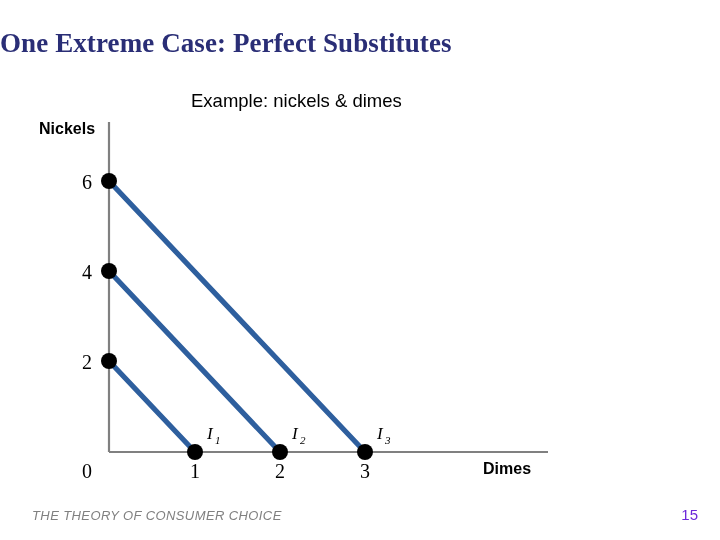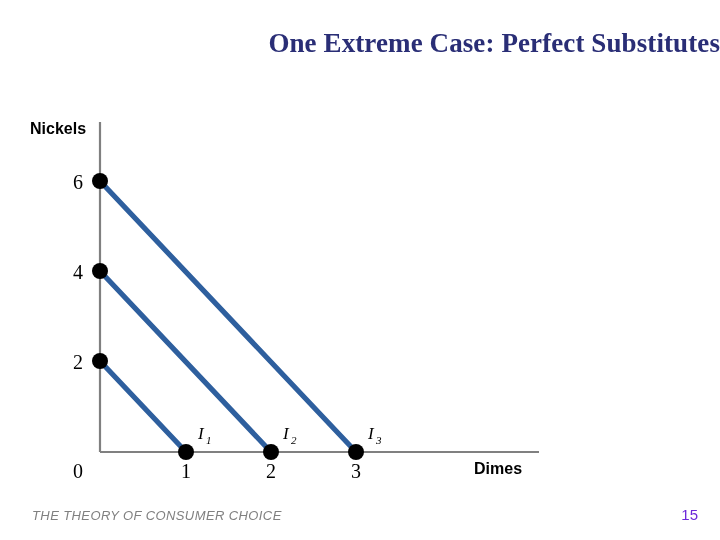--- a/index.html
+++ b/index.html
@@ -14,21 +14,21 @@
     overflow: hidden;
     position: relative;
   }
 
   
   #slide-title {
     position: absolute;
     left: 0;
     top: 28px;
     width: 720px;
-    text-align: right;
+    text-align: left;
     font-family: "Liberation Serif", serif;
     font-weight: bold;
     font-size: 27px;
     color: #2A2E76;
     letter-spacing: 0.1px;
     white-space: nowrap;
   }
 
   
   #body-text {
@@ -49,21 +49,21 @@
     padding-left: 34px;
   }
   .lead-red {
     color: #BE1212;
     font-weight: bold;
   }
 
   
   #chart {
     position: absolute;
-    left: 8px;
+    left: 17px;
     top: 0;
     width: 560px;
     height: 500px;
   }
   #chart svg {
     display: block;
   }
 
   .axis-line { stroke: #808080; stroke-width: 2.2; }
   .curve-line { stroke: #2E5F9E; stroke-width: 5.2; stroke-linecap: round; }
@@ -159,17 +159,18 @@
     <g>
       <text class="curve-label" x="360" y="439">I</text>
       <text class="curve-label-sub" x="368" y="444">3</text>
     </g>
 
   </svg>
 </div>
 
 <div id="body-text">
 
+  <p class="para">Example:  nickels &amp; dimes</p>
 
 </div>
 
 <div id="footer-title">THE THEORY OF CONSUMER CHOICE</div>
 <div id="footer-page">15</div>
 
 </body></html>

